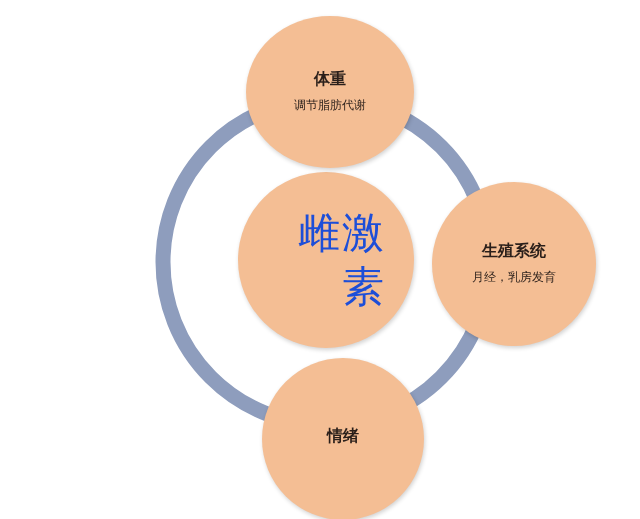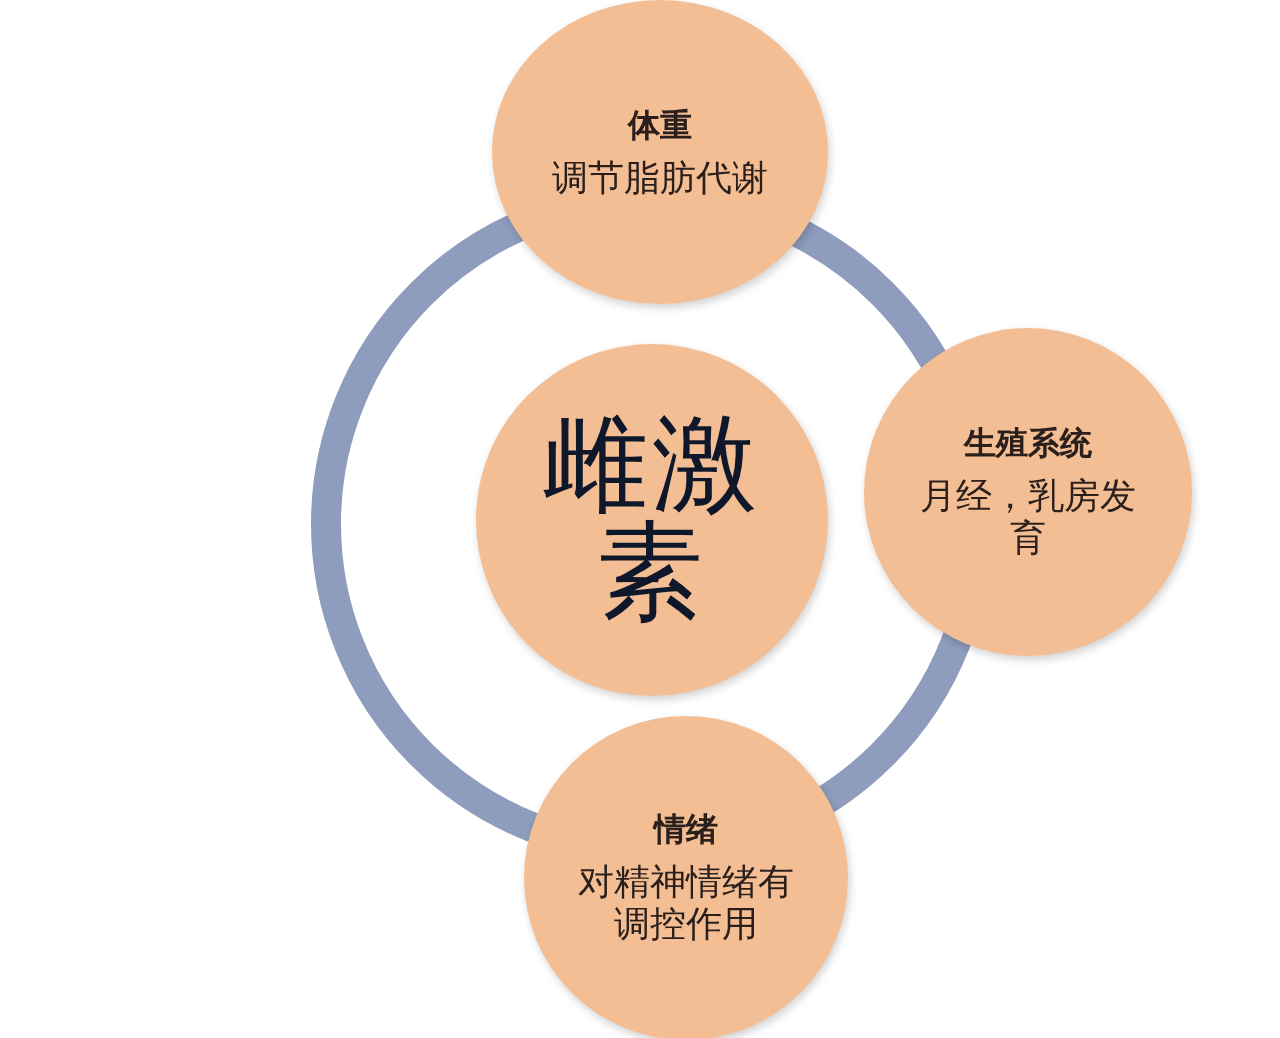--- a/index.html
+++ b/index.html
@@ -4,43 +4,42 @@
   <style>
     html, body { margin:0; padding:0; background:#ffffff; }
     body { width:640px; height:519px; position:relative; overflow:hidden;
            font-family: "DejaVu Serif", "Liberation Serif", serif; }
     #stage { position:absolute; left:0; top:0; width:640px; height:519px; }
     .node { position:absolute; border-radius:50%; background:#f4be94;
             box-shadow: 1px 2px 4px rgba(0,0,0,0.18);
             display:flex; flex-direction:column; align-items:center; justify-content:center;
             text-align:center; color:#2a1f1a; }
     .node .title { font-weight:bold; font-size:16px; line-height:20px; margin-bottom:6px; }
-    .node .desc { font-size:18px; line-height:21px; padding:0 22px; }
-    .center .big { font-size:53px; line-height:54px; color:#0f172a; padding:0 28px; letter-spacing:2px; }
+    .node .desc { font-size:12px; line-height:21px; padding:0 22px; }
+    .center .big { font-size:42px; line-height:54px; color:#1d4ed8; padding:0 28px; letter-spacing:2px;text-align:right; }
   </style>
 </head>
 <body>
 
 <div id="stage">
   <svg width="640" height="519" style="position:absolute;left:0;top:0">
     <circle cx="326" cy="262" r="163" fill="none" stroke="#8e9dbd" stroke-width="15"></circle>
   </svg>
 
   <div class="node center" style="left:238px;top:172px;width:176px;height:176px;">
     <div class="big">雌激素</div>
   </div>
 
-  <div class="node" style="left:246px;top:0px;width:168px;height:152px;border-radius:50%;">
+  <div class="node" style="left:246px;top:16px;width:168px;height:152px;border-radius:50%;">
     <div class="title">体重</div>
     <div class="desc">调节脂肪代谢</div>
   </div>
 
-  <div class="node" style="left:432px;top:164px;width:164px;height:164px;">
+  <div class="node" style="left:432px;top:182px;width:164px;height:164px;">
     <div class="title">生殖系统</div>
     <div class="desc" style="padding:0 24px;">月经，乳房发育</div>
   </div>
 
   <div class="node" style="left:262px;top:358px;width:162px;height:162px;align-items:center;">
     <div class="title">情绪</div>
-    <div class="desc">对精神情绪有调控作用</div>
   </div>
 
 </div>
 
 </body></html>

